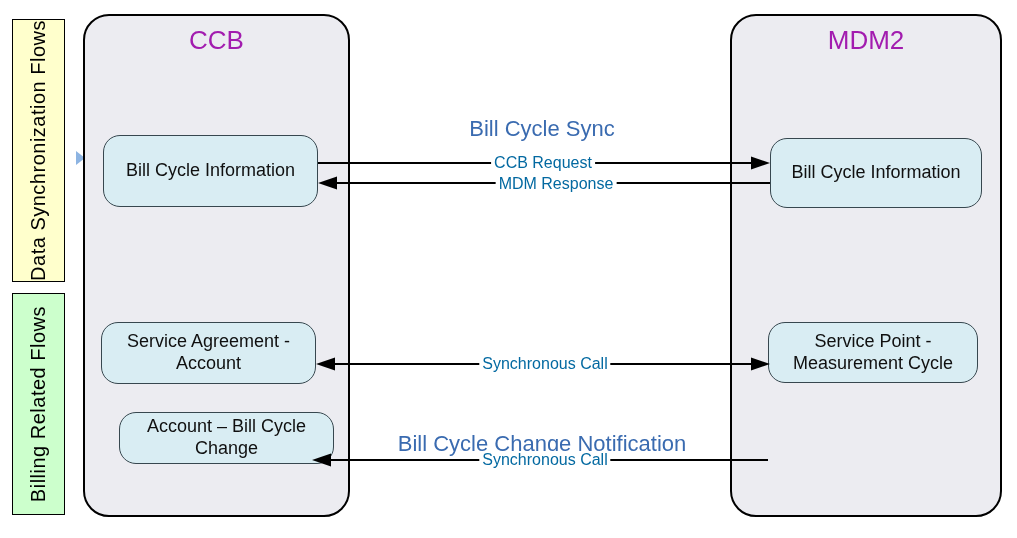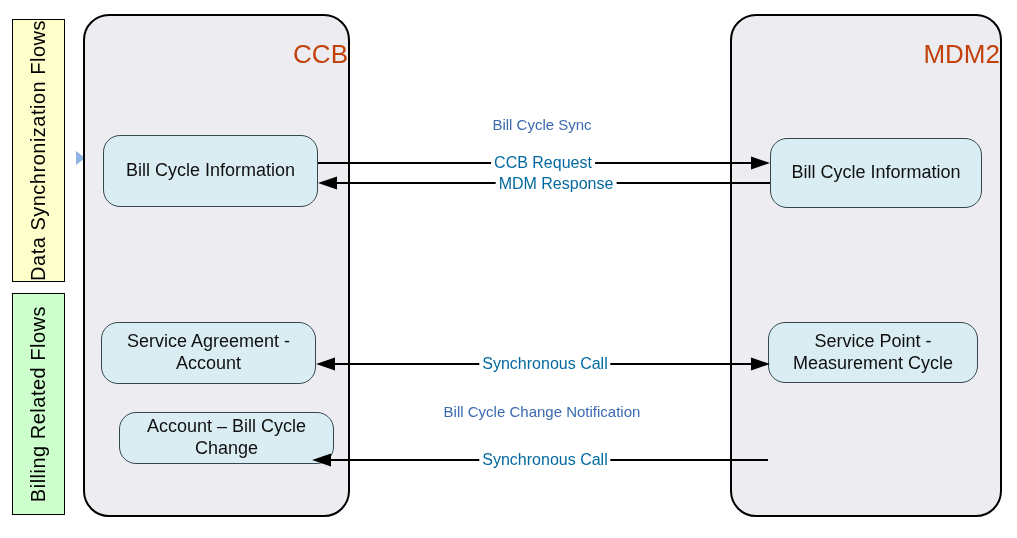--- a/index.html
+++ b/index.html
@@ -20,21 +20,21 @@
     font-size:20px; color:#000000; white-space:nowrap; letter-spacing:0.5px;
   }
 
   
   .system {
     position:absolute; top:14px; height:503px; background:#ececf1;
     border:2.5px solid #000000; border-radius:26px; box-sizing:border-box;
   }
   .system.ccb  { left:83px;  width:267px; }
   .system.mdm2 { left:730px; width:272px; }
-  .system-title { text-align:right; font-size:26px; color:#c2410c; margin-top:23px; }
+  .system-title { text-align:center; font-size:26px; color:#a21caf; margin-top:9px; }
 
   
   .node {
     position:absolute; background:#d9edf3; border:1.3px solid #37474f; border-radius:17px;
     display:flex; align-items:center; justify-content:center; text-align:center;
     font-size:18px; line-height:1.22; color:#101010; padding:17px 10px; box-sizing:border-box;
   }
   .node.ccb-n1 { left:103px; top:135px; width:215px; height:72px; }
   .node.ccb-n2 { left:101px; top:322px; width:215px; height:62px; }
   .node.ccb-n3 { left:119px; top:412px; width:215px; height:52px; }
@@ -49,25 +49,25 @@
   }
 
   
   svg.arrows { position:absolute; left:0; top:0; width:1017px; height:538px; pointer-events:none; }
   svg.arrows line { stroke:#000000; stroke-width:2.2; }
   svg.arrows polygon { fill:#000000; }
 
   
   .flow-title {
     position:absolute; transform:translateX(-50%); color:#3a6bb0;
-    font-size:15px; white-space:nowrap;
+    font-size:22px; white-space:nowrap;
   }
   .flow-title.t1 { left:542px; top:116px; }
   .flow-title.t2 { left:536px; top:323px; }
-  .flow-title.t3 { left:542px; top:403px; }
+  .flow-title.t3 { left:542px; top:431px; }
 
   
   .arrow-label {
     position:absolute; transform:translate(-50%,-50%); background:#ffffff;
     font-size:16px; color:#0369a1; padding:0 3px; white-space:nowrap;
   }
   .arrow-label.l1 { left:543px; top:163px; }
   .arrow-label.l2 { left:556px; top:184px; }
   .arrow-label.l3 { left:545px; top:364px; }
   .arrow-label.l4 { left:545px; top:460px; }

